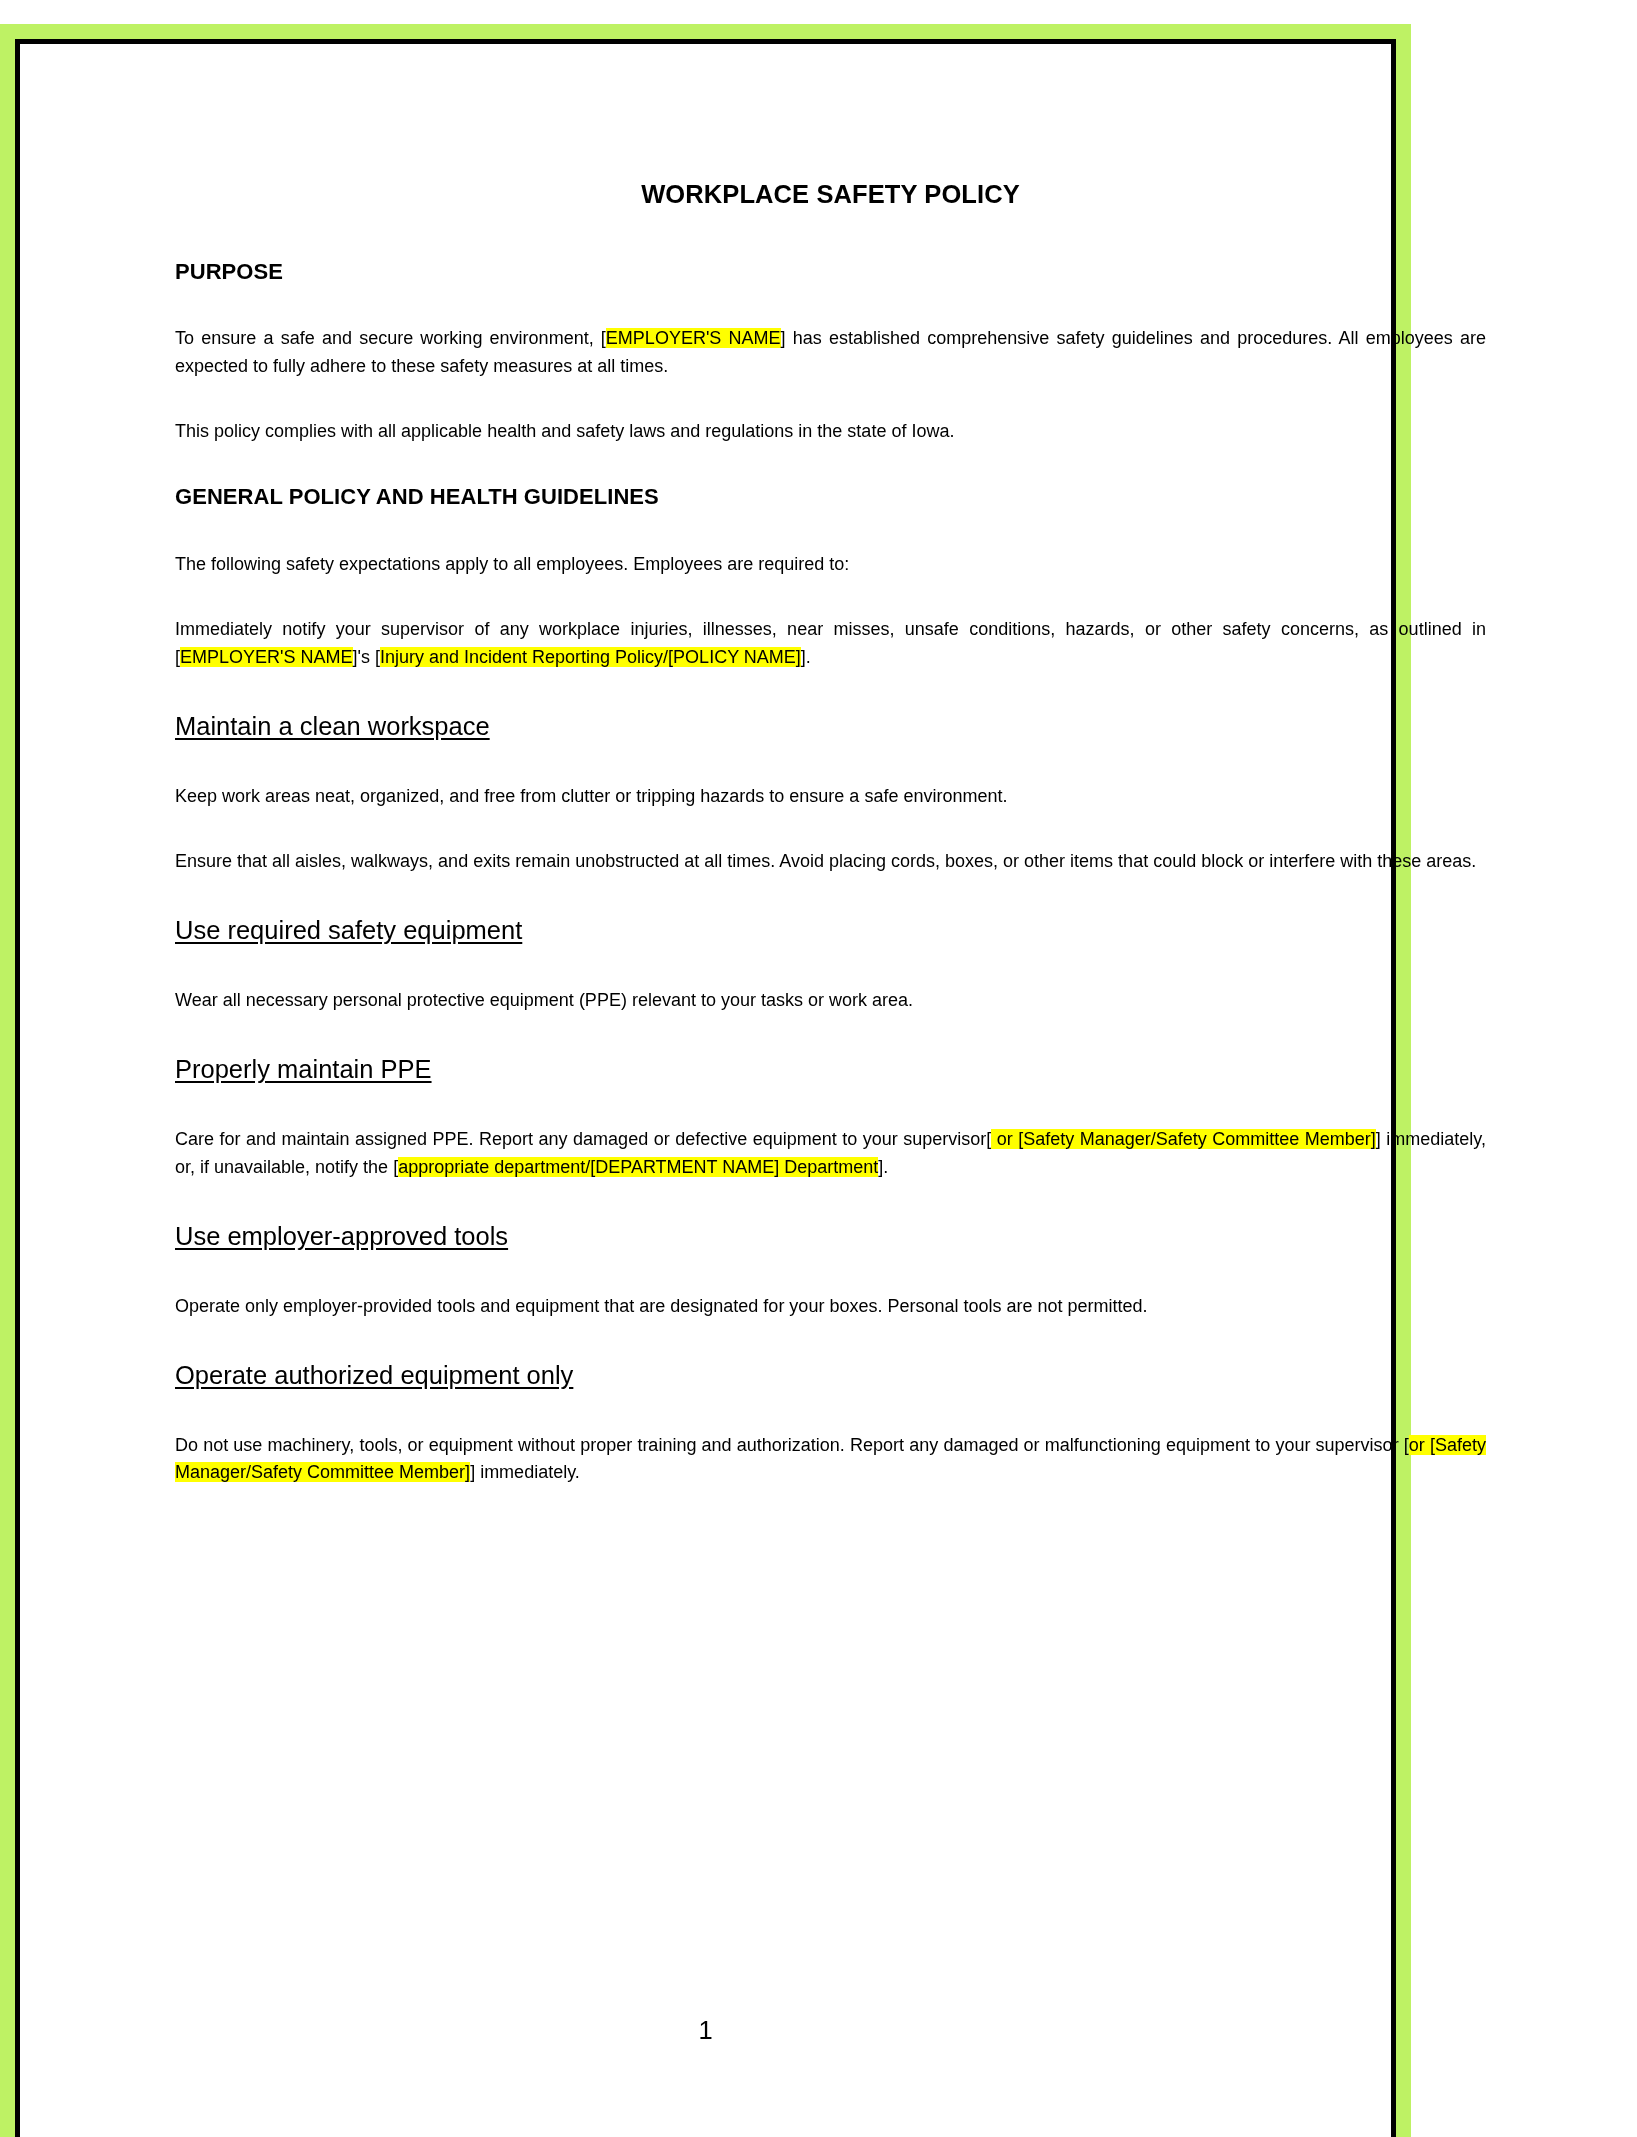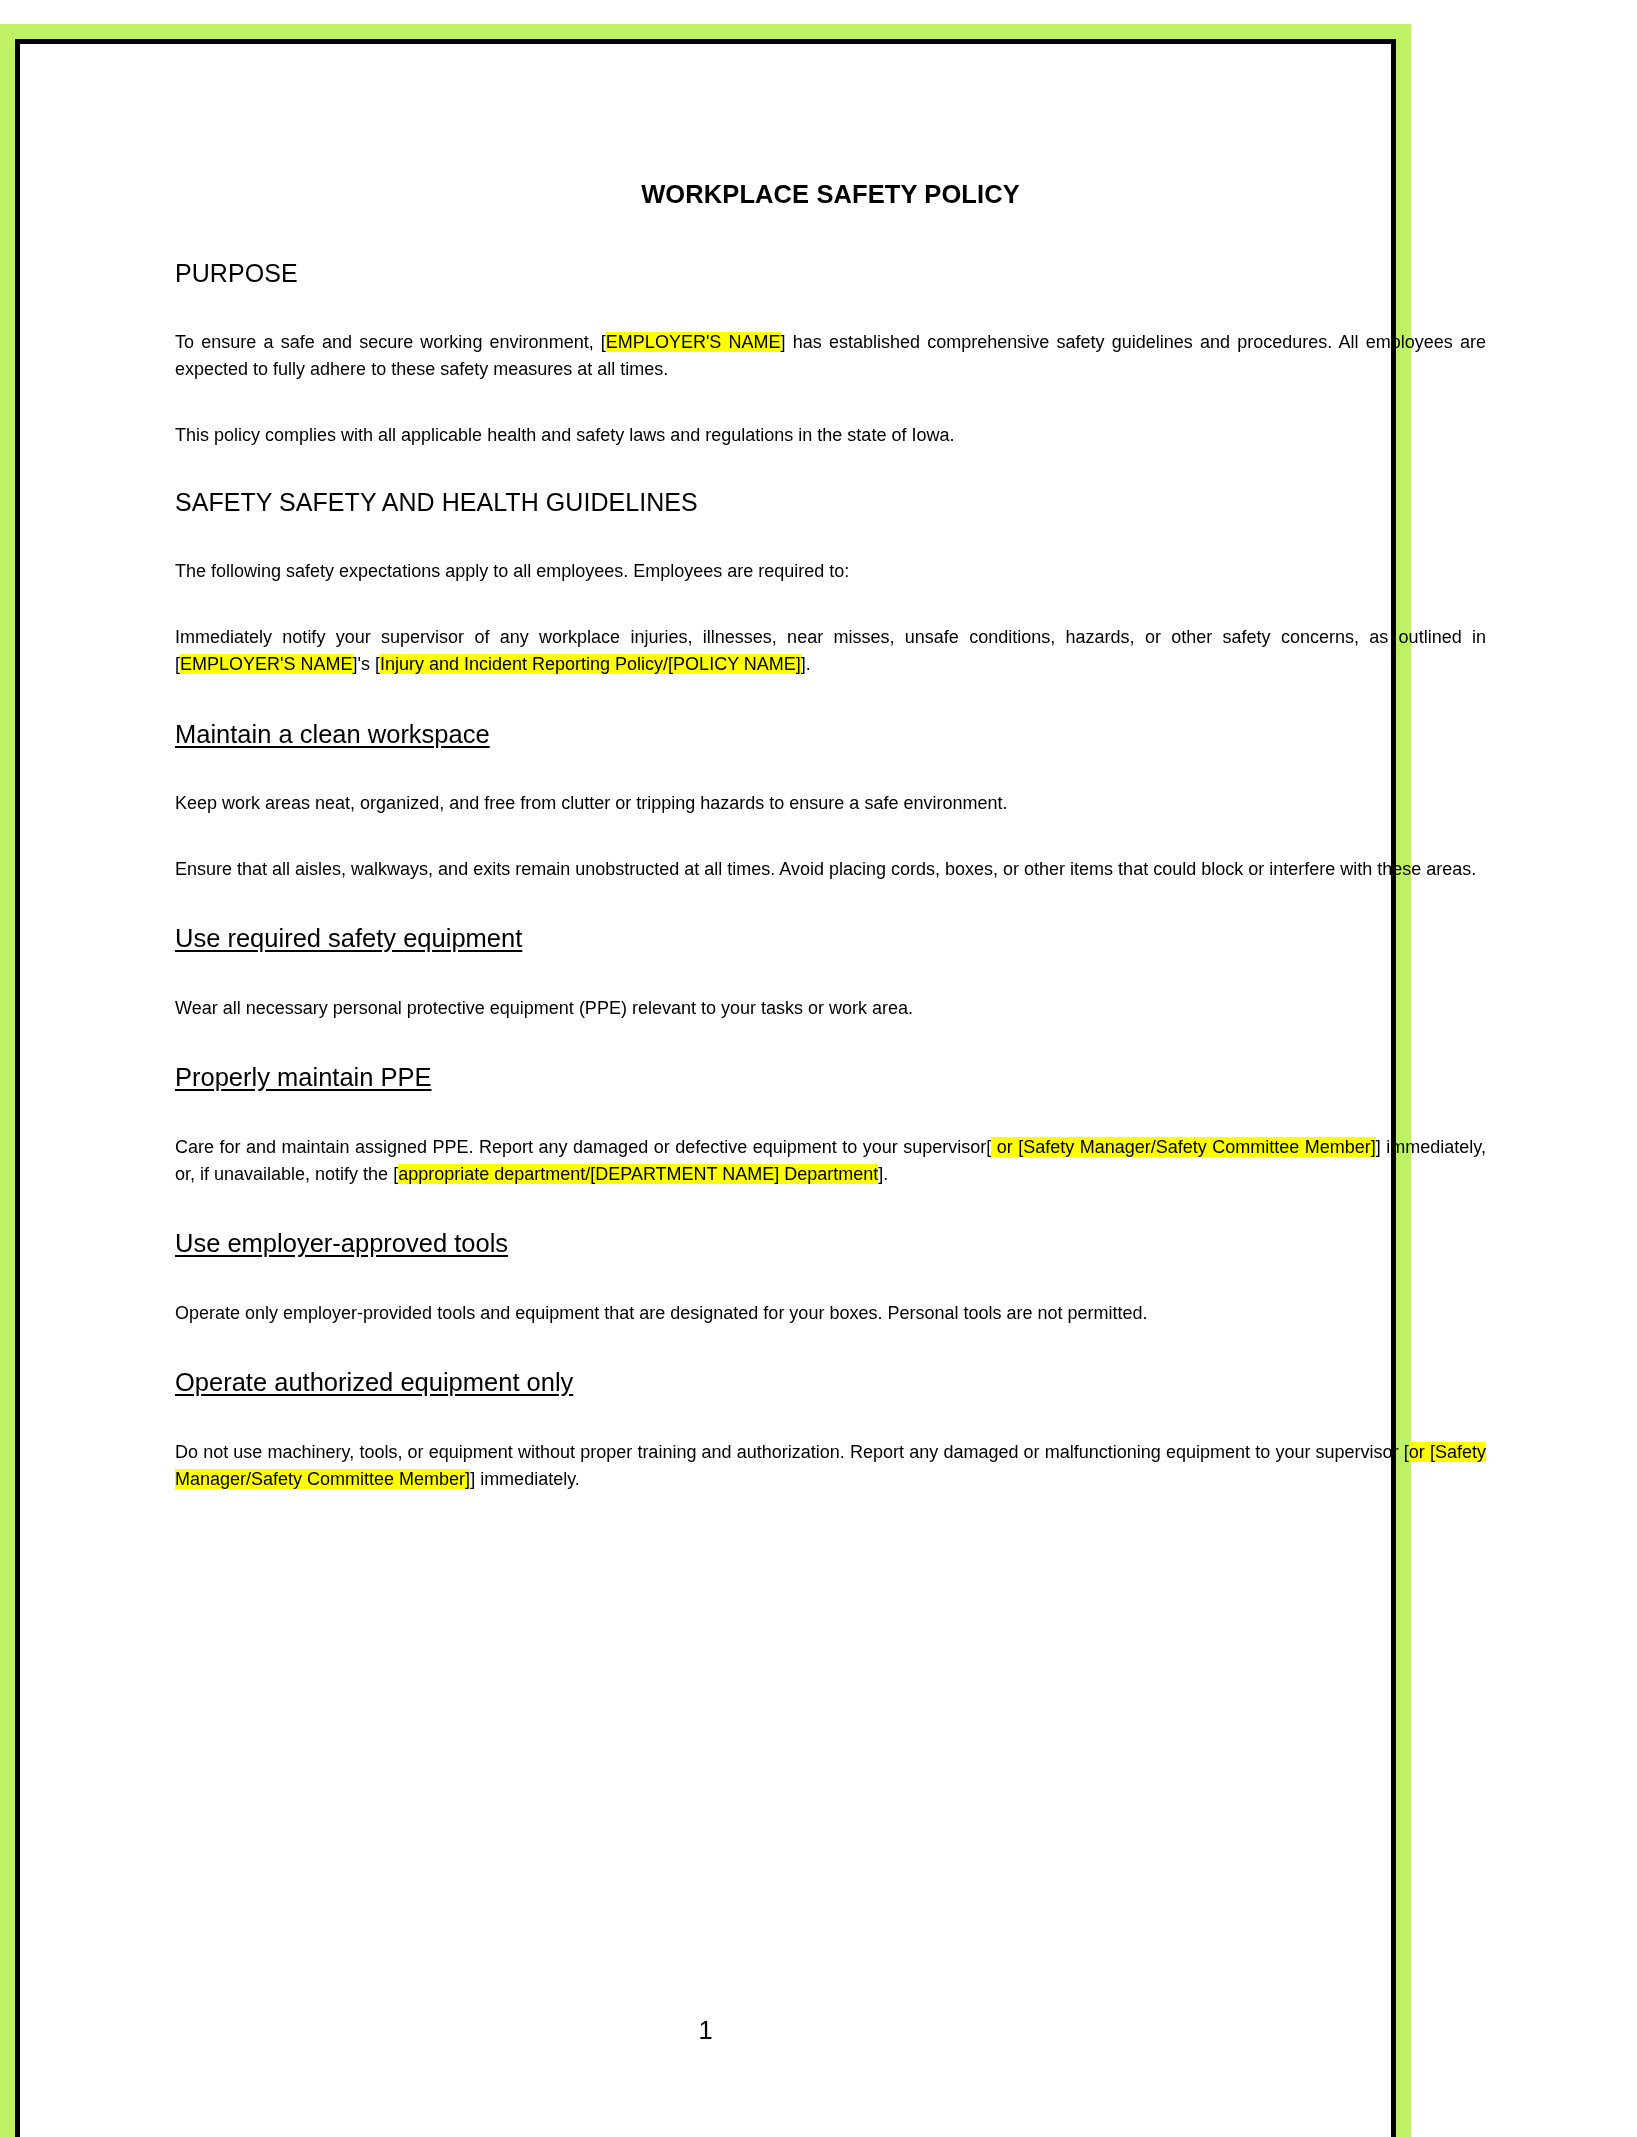--- a/index.html
+++ b/index.html
@@ -44,22 +44,22 @@
   .doc-title {
     text-align: center;
     font-weight: bold;
     font-size: 25.5px;
     letter-spacing: 0.1px;
     margin: 0 0 47px 0;
     line-height: 1.25;
   }
 
   .section-heading {
-    font-weight: normal;
-    font-size: 25px;
+    font-weight: bold;
+    font-size: 22px;
     margin: 0 0 40px 0;
     line-height: 1.25;
     letter-spacing: 0.05px;
   }
 
   .para {
     font-size: 18px;
     line-height: 1.52;
     text-align: justify;
     text-justify: inter-word;
@@ -104,21 +104,21 @@
     <div id="content">
 
       <div class="doc-title">WORKPLACE SAFETY POLICY</div>
 
       <div class="section-heading">PURPOSE</div>
 
       <p class="para"><span>To ensure a safe and secure working environment, [</span><span class="hl">EMPLOYER'S NAME</span><span>] has established comprehensive safety guidelines and procedures. All employees are expected to fully adhere to these safety measures at all times.</span></p>
 
       <p class="para">This policy complies with all applicable health and safety laws and regulations in the state of Iowa.</p>
 
-      <div class="section-heading">SAFETY SAFETY AND HEALTH GUIDELINES</div>
+      <div class="section-heading">GENERAL POLICY AND HEALTH GUIDELINES</div>
 
       <p class="para">The following safety expectations apply to all employees. Employees are required to:</p>
 
 
       <p class="para"><span>Immediately notify your supervisor of any workplace injuries, illnesses, near misses, unsafe conditions, hazards, or other safety concerns, as outlined in [</span><span class="hl">EMPLOYER'S NAME</span><span>]'s [</span><span class="hl">Injury and Incident Reporting Policy/[POLICY NAME]</span><span>].</span></p>
 
       <div class="sub-heading"><span class="u">Maintain a clean workspace</span></div>
 
       <p class="para">Keep work areas neat, organized, and free from clutter or tripping hazards to ensure a safe environment.</p>
 

